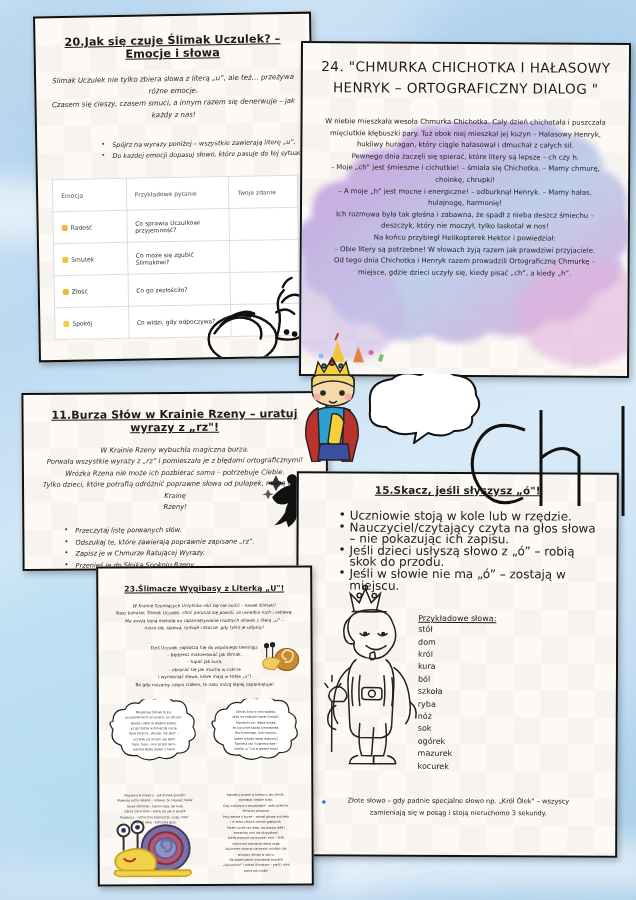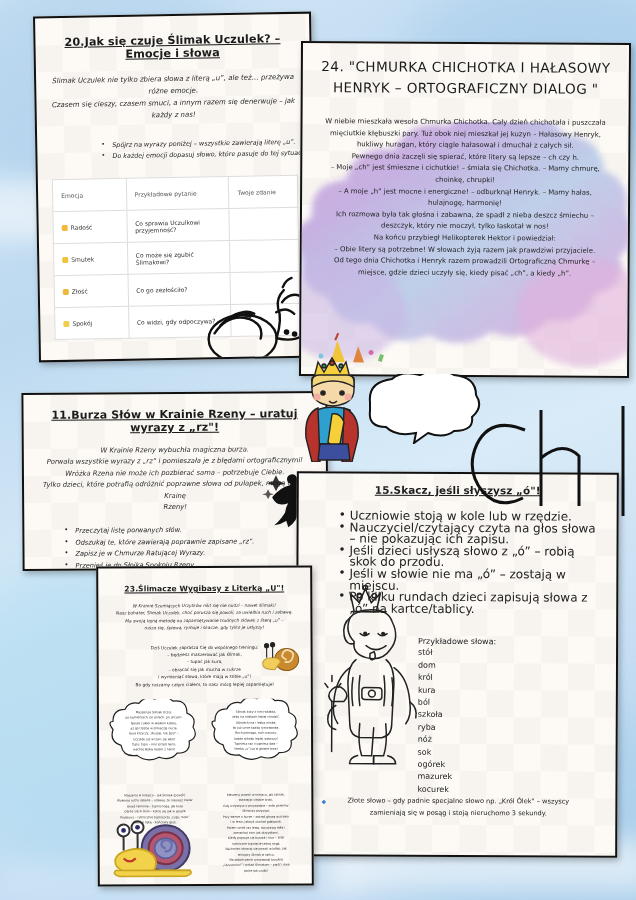--- a/index.html
+++ b/index.html
@@ -73,21 +73,21 @@
   #card11{left:22px;top:392px;width:306px;height:178px;transform:rotate(-0.4deg);}
   #card11 .title{font-size:11.0px;margin:14px 8px 0;}
   #card11 .para{font-size:6.8px;line-height:11.4px;margin:11px 18px 0;}
   #card11 ul.bul{margin:12px 0 0 38px;font-size:6.6px;line-height:11.4px;font-style:italic;}
   #fairy{position:absolute;right:4px;top:76px;width:60px;height:74px;z-index:5;}
 
   
   #card15{left:296px;top:472px;width:322px;height:385px;transform:rotate(0.25deg);}
   #card15 .title{font-size:10.4px;margin:10px 8px 0;}
   #card15 ul.bul{margin:15px 14px 0 38px;font-size:12px;line-height:11.6px;}
-  #card15 .wordhead{margin:22px 0 0 120px;font-size:8.0px;color:#1a1a1a;}
+  #card15 .wordhead{margin:22px 0 0 120px;font-size:8.0px;color:#1a1a1a;text-decoration:underline;}
   #card15 .wordlist{margin:1px 0 8px 120px;font-size:8.0px;line-height:12.4px;color:#1a1a1a;}
   #king{position:absolute;left:22px;top:98px;width:105px;height:200px;}
   #card15 .gold{position:absolute;left:18px;bottom:36px;right:14px;font-size:6.6px;
       line-height:11.4px;text-align:center;color:#222;}
   #card15 .gold .b{position:absolute;left:6px;top:0px;color:#3f7fd0;font-size:6px;}
 
   
   #card23{left:97px;top:566px;width:216px;height:320px;transform:rotate(-0.3deg);}
   #card23 .title{font-size:7.6px;margin:16px 6px 0;}
   #card23 .para{font-size:4.3px;line-height:7.4px;margin:9px 8px 0;}
@@ -299,21 +299,20 @@
 
 <div class="card" id="card15">
   <div class="paper"></div>
   <div class="content">
     <div class="title">15.Skacz, jeśli słyszysz „ó"!</div>
     <ul class="bul">
       <li>Uczniowie stoją w kole lub w rzędzie.</li>
       <li>Nauczyciel/czytający czyta na głos słowa – nie pokazując ich zapisu.</li>
       <li>Jeśli dzieci usłyszą słowo z „ó” – robią skok do przodu.</li>
       <li>Jeśli w słowie nie ma „ó” – zostają w miejscu.</li>
-      <li>Po kilku rundach dzieci zapisują słowa z „ó” na kartce/tablicy.</li>
     </ul>
     <div class="wordhead">Przykładowe słowa:</div>
     <div class="wordlist">
       <div>stół</div>
       <div>dom</div>
       <div>król</div>
       <div>kura</div>
       <div>ból</div>
       <div>szkoła</div>
       <div>ryba</div>

